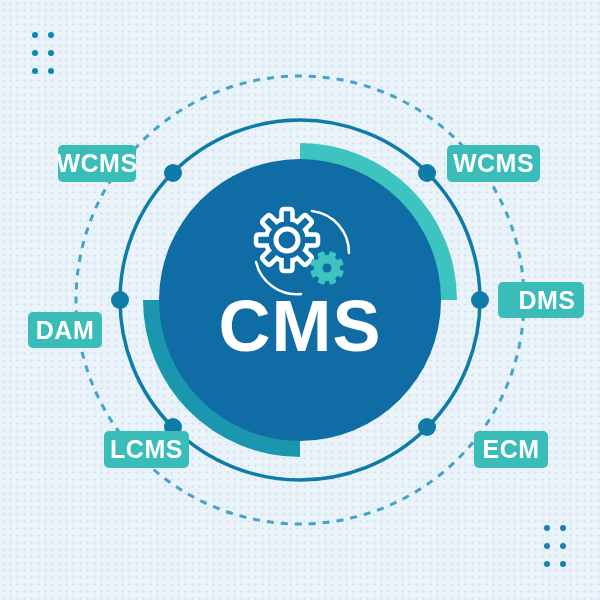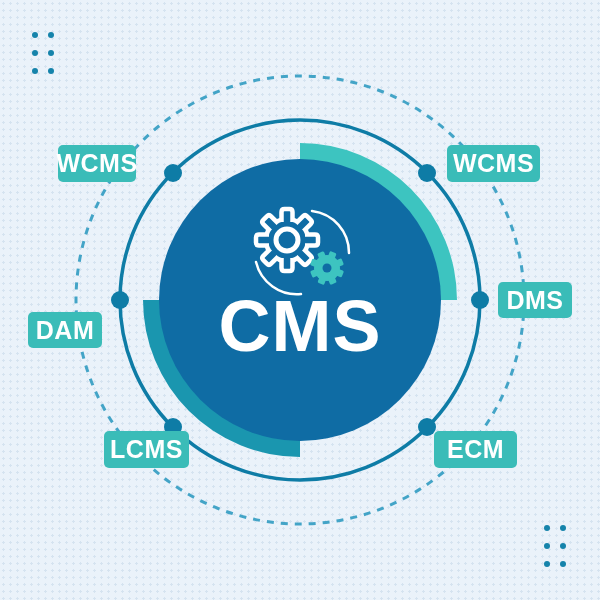--- a/index.html
+++ b/index.html
@@ -23,23 +23,23 @@
   .dotgrid span{width:6px;height:6px;border-radius:50%;background:#1583ab;}
   
   .nlabel{
     position:absolute;display:flex;align-items:center;justify-content:center;
     background:#3abcb8;border-radius:5px;color:#fff;font-weight:bold;
     font-size:25px;letter-spacing:.5px;
   }
   .label-wcms{left:58px;top:145px;width:78px;height:37px;}
   .label-ccms{left:447px;top:145px;width:93px;height:37px;}
   .label-dam {left:28px;top:282px;width:74px;height:36px;margin-top:30px;}
-  .label-dms {left:498px;top:282px;width:74px;height:36px;}
+  .label-dms {left:498px;top:282px;width:74px;height:36px;padding-left:12px;}
   .label-lcms{left:68px;top:431px;width:85px;height:37px;margin-left:36px;}
-  .label-ecm {left:434px;top:431px;width:83px;height:37px;justify-content:center;}
+  .label-ecm {left:474px;top:431px;width:74px;height:37px;justify-content:center;}
 </style>
 </head>
 <body>
 
 <div class="stage">
 
   <div class="dotgrid tl">
     <span></span>
       <span></span>
       <span></span>

